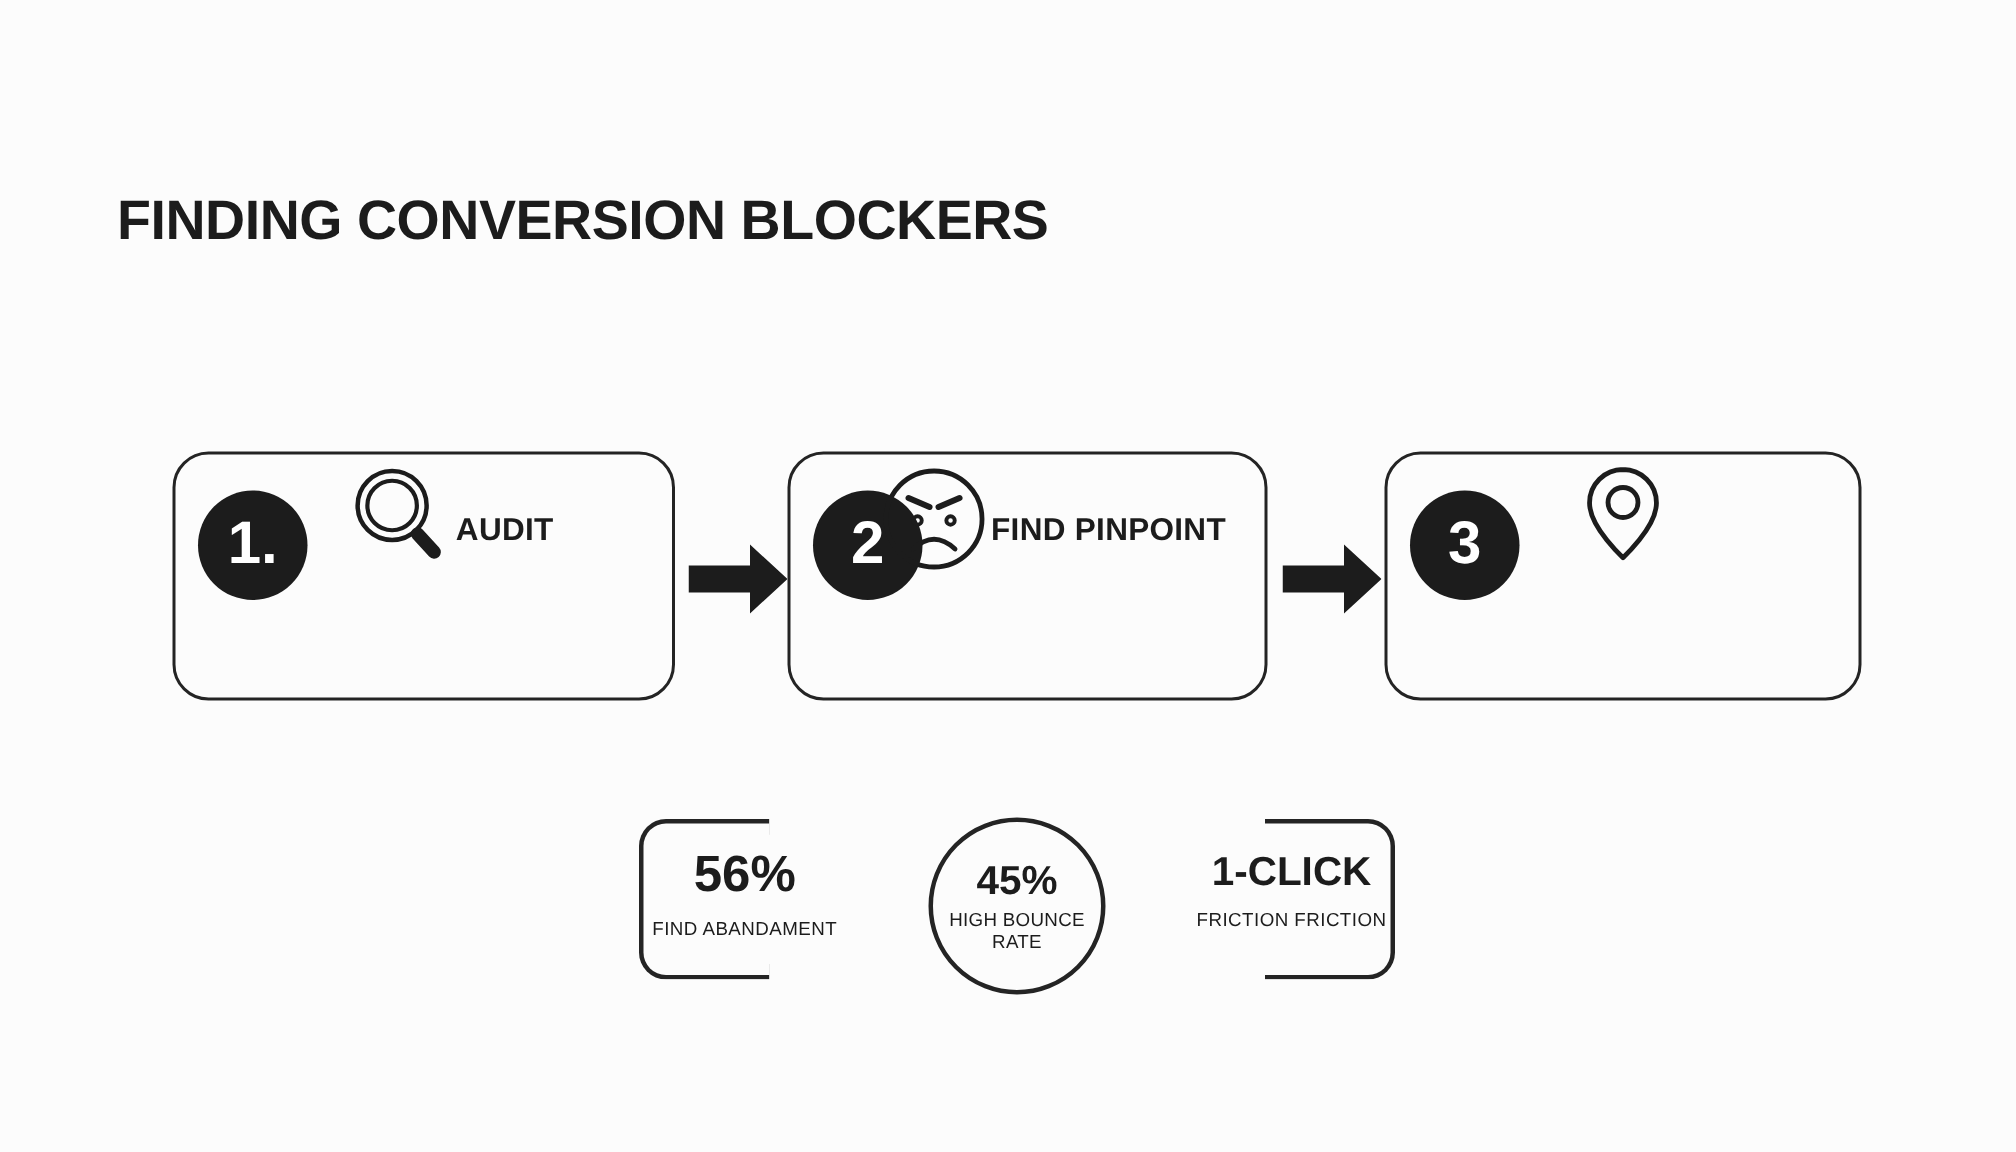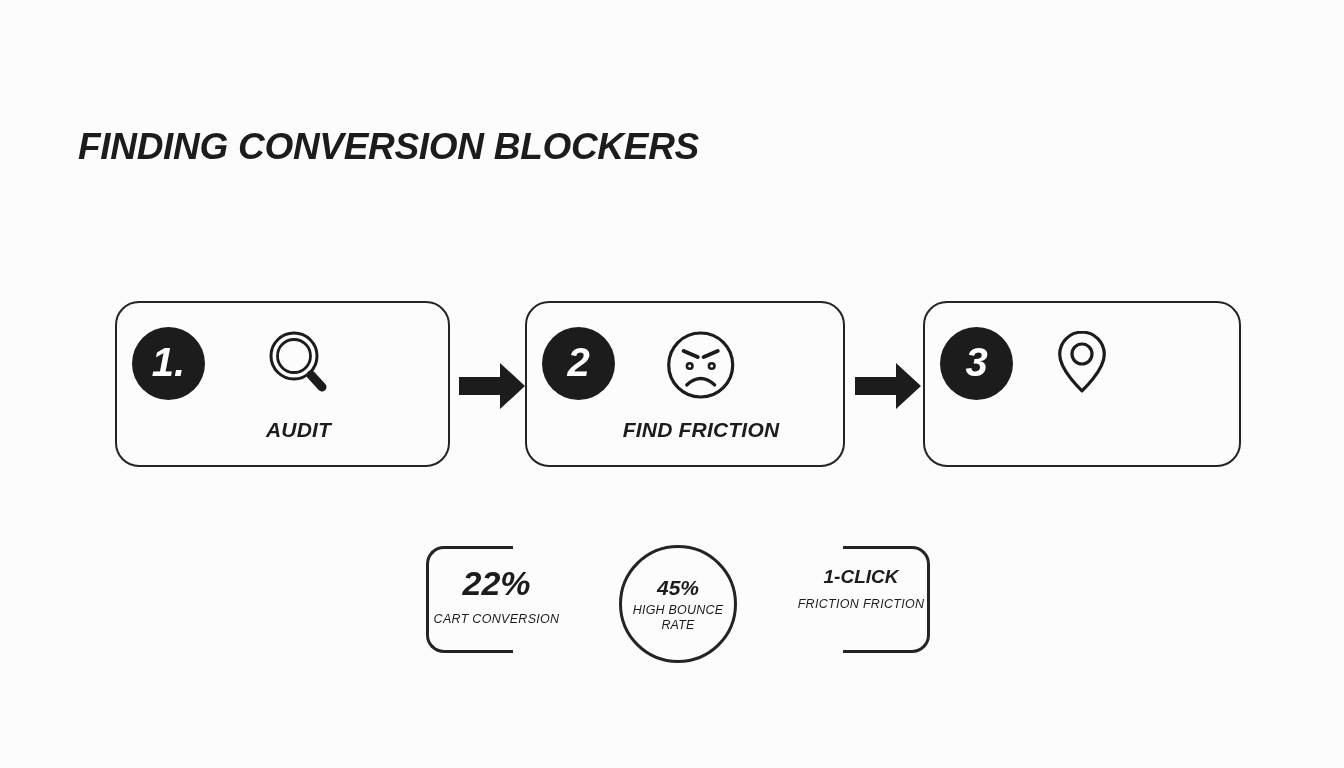--- a/index.html
+++ b/index.html
@@ -4,21 +4,20 @@
 <style>
   html, body { margin: 0; padding: 0; }
   body { font-family: "Liberation Sans", sans-serif; }
   .canvas {
     position: relative;
     width: 1344px;
     height: 768px;
     background: var(--bg, #fcfcfc);
     color: var(--ink, #1c1c1c);
     overflow: hidden;
-    font-style: italic;
   }
 
   
   .title {
     position: absolute;
     left: 78px;
     top: 122px;
     font-size: 37px;
     font-weight: bold;
     line-height: 49px;
@@ -53,25 +52,25 @@
     font-weight: bold;
     display: flex;
     align-items: center;
     justify-content: center;
     padding-bottom: 2px;
     box-sizing: border-box;
   }
 
   .step-content {
     position: absolute;
-    top: 24px;
+    top: 5px;
     left: 50%;
     transform: translateX(-50%);
     display: flex;
-    flex-direction: column;
+    flex-direction: row;
     align-items: center;
   }
   .step-1 .step-content, .step-2 .step-content { left: calc(50% + 16px); }
 
   .step-icon { width: 76px; height: 76px; display: block; }
   .step-icon .stroke { fill: none; stroke: var(--ink, #1c1c1c); }
 
   .step-label {
     margin-top: 15px;
     font-size: 21px;
@@ -100,21 +99,21 @@
   .bracket-right { left: 843px; border-left: none;  border-radius: 0 18px 18px 0; }
 
   .stat-text {
     position: absolute;
     text-align: center;
   }
   .stat-text-left  { left: 424px; top: 564px; width: 145px; }
   .stat-text-right { left: 787px; top: 566px; width: 148px; }
 
   .stat-value { font-size: 34px; font-weight: bold; color: var(--ink, #1c1c1c); white-space: nowrap; }
-  .stat-value-click { font-size: 19px; }
+  .stat-value-click { font-size: 27px; }
   .stat-label {
     margin-top: 9px;
     font-size: 12.5px;
     letter-spacing: 0.3px;
     color: var(--ink, #1d1d1d);
     white-space: nowrap;
   }
 
   .stat-circle {
     position: absolute;
@@ -125,21 +124,21 @@
     box-sizing: border-box;
     border: 3px solid var(--border, #242424);
     border-radius: 50%;
     display: flex;
     flex-direction: column;
     align-items: center;
     justify-content: center;
     text-align: center;
     background: transparent;
   }
-  .stat-circle .stat-value { font-size: 21px; }
+  .stat-circle .stat-value { font-size: 27px; }
   .stat-circle .stat-label {
     margin-top: 3px;
     width: 104px;
     white-space: normal;
     line-height: 15px;
     letter-spacing: 0.2px;
   }
 </style>
 </head>
 <body>
@@ -170,42 +169,42 @@
     <div class="badge">2</div>
     <div class="step-content">
       <svg class="step-icon" viewBox="0 0 76 76">
         <circle class="stroke" cx="38" cy="38" r="32" stroke-width="3.2"></circle>
         <line class="stroke" x1="21" y1="24" x2="35" y2="30" stroke-width="4" stroke-linecap="round"></line>
         <line class="stroke" x1="55" y1="24" x2="41" y2="30" stroke-width="4" stroke-linecap="round"></line>
         <circle class="stroke" cx="27" cy="39" r="2.8" stroke-width="2.6"></circle>
         <circle class="stroke" cx="49" cy="39" r="2.8" stroke-width="2.6"></circle>
         <path class="stroke" d="M24 58 Q38 45 52 58" stroke-width="3.2" stroke-linecap="round"></path>
       </svg>
-      <div class="step-label">FIND FRICTION</div>
+      <div class="step-label">FIND PINPOINT</div>
     </div>
   </div>
 
   <svg class="arrow arrow-2" viewBox="0 0 66 48">
     <polygon points="0,15 41,15 41,1 66,24 41,47 41,33 0,33"></polygon>
   </svg>
 
   <div class="step step-3">
     <div class="badge">3</div>
     <div class="step-content">
       <svg class="step-icon" viewBox="0 0 76 76">
         <path class="stroke" d="M38 5 C25.7 5 15.7 15 15.7 27.3 C15.7 36 21.4 44.8 27.2 52 C31.7 57.6 36 61.9 38 63.8 C40 61.9 44.3 57.6 48.8 52 C54.6 44.8 60.3 36 60.3 27.3 C60.3 15 50.3 5 38 5 Z" stroke-width="3.2" stroke-linejoin="round"></path>
         <circle class="stroke" cx="38" cy="27" r="10" stroke-width="3.2"></circle>
       </svg>
     </div>
   </div>
 
   <div class="bracket bracket-left"></div>
   <div class="stat-text stat-text-left">
-    <div class="stat-value">22%</div>
-    <div class="stat-label">CART CONVERSION</div>
+    <div class="stat-value">56%</div>
+    <div class="stat-label">FIND ABANDAMENT</div>
   </div>
 
   <div class="stat-circle">
     <div class="stat-value">45%</div>
     <div class="stat-label">HIGH BOUNCE RATE</div>
   </div>
 
   <div class="bracket bracket-right"></div>
   <div class="stat-text stat-text-right">
     <div class="stat-value stat-value-click">1-CLICK</div>

